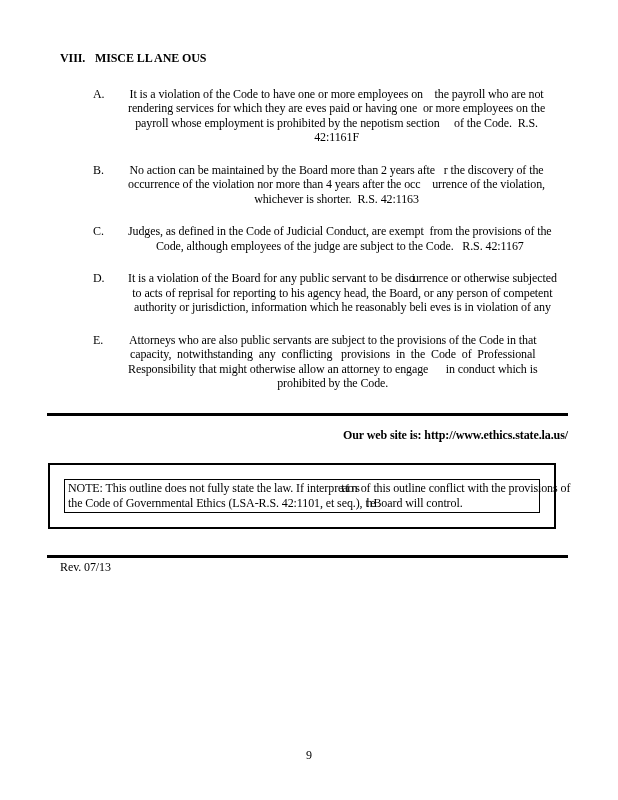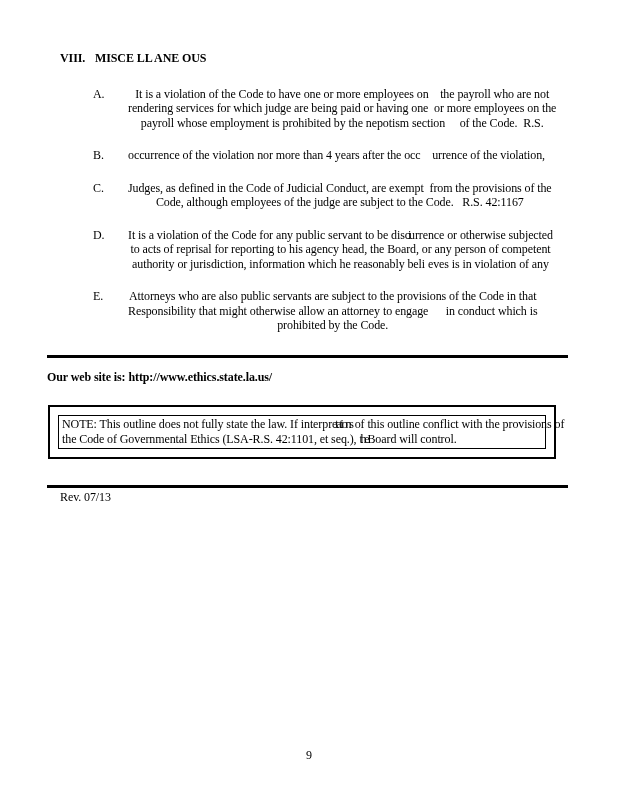--- a/index.html
+++ b/index.html
@@ -23,31 +23,31 @@
   .item { display: flex; margin-left: 33px; margin-bottom: 18px; }
   .item-label { width: 35px; flex: none; }
   .item-lines { flex: none; text-align: center; }
   .line { white-space: pre; }
   .squish { letter-spacing: -2.2px; }
   .rule { background: #000; margin-left: -13px; width: 521px; }
   .rule-thick { height: 3px; margin-top: 22px; }
   .rule-thin  { height: 3px; margin-top: 26px; }
   .website {
     font-weight: bold;
-    text-align: left;
+    text-align: right;
     margin-top: 12px;
     margin-left: -13px;
     width: 521px;
   }
   .note-outer {
     margin-top: 21px;
     margin-left: -12px;
     width: 508px;
     border: 2px solid #000;
-    padding: 8px;
+    padding: 14px;
     box-sizing: border-box;
   }
   .note-inner { border: 1px solid #000; padding: 1px 0 2px 3px; overflow: visible; }
   .rev { margin-top: 2px; }
   .page-number {
     position: absolute;
     top: 748px;
     left: 0;
     width: 618px;
     text-align: center;
@@ -61,49 +61,53 @@
   <div class="heading">
     <span class="h-num">VIII.</span>
     <span class="h-title">MISCE LL ANE OUS</span>
   </div>
 
   <div id="items">
       <div class="item">
         <span class="item-label">A.</span>
         <div class="item-lines">
           <div class="line"><span>It is a violation of the Code to have one or more employees on    the payroll who are not</span></div>
-          <div class="line"><span>rendering services for which judge are being paid or having one  or more employees on the</span></div>
+          <div class="line"><span>rendering services for which they are eves paid or having one  or more employees on the</span></div>
           <div class="line"><span>payroll whose employment is prohibited by the nepotism section     of the Code.  R.S.</span></div>
+          <div class="line"><span>42:1161F</span></div>
         </div>
       </div>
       <div class="item">
         <span class="item-label">B.</span>
         <div class="item-lines">
+          <div class="line"><span>No action can be maintained by the Board more than 2 years afte   r the discovery of the</span></div>
           <div class="line"><span>occurrence of the violation nor more than 4 years after the occ    urrence of the violation,</span></div>
+          <div class="line"><span>whichever is shorter.  R.S. 42:1163</span></div>
         </div>
       </div>
       <div class="item">
         <span class="item-label">C.</span>
         <div class="item-lines">
           <div class="line"><span>Judges, as defined in the Code of Judicial Conduct, are exempt  from the provisions of the</span></div>
           <div class="line"><span>Code, although employees of the judge are subject to the Code.   R.S. 42:1167</span></div>
         </div>
       </div>
       <div class="item">
         <span class="item-label">D.</span>
         <div class="item-lines">
-          <div class="line"><span>It is a violation of the Code for any public servant to be dis</span><span class="squish">ci</span><span>urrence or otherwise subjected</span></div>
+          <div class="line"><span>It is a violation of the Board for any public servant to be dis</span><span class="squish">ci</span><span>urrence or otherwise subjected</span></div>
           <div class="line"><span>to acts of reprisal for reporting to his agency head, the Board, or any person of competent</span></div>
           <div class="line"><span>authority or jurisdiction, information which he reasonably beli eves is in violation of any</span></div>
         </div>
       </div>
       <div class="item">
         <span class="item-label">E.</span>
         <div class="item-lines">
           <div class="line"><span>Attorneys who are also public servants are subject to the provisions of the Code in that</span></div>
+          <div class="line"><span>capacity,  notwithstanding  any  conflicting   provisions  in  the  Code  of  Professional</span></div>
           <div class="line"><span>Responsibility that might otherwise allow an attorney to engage      in conduct which is</span></div>
           <div class="line"><span>prohibited by the Code.</span></div>
         </div>
       </div>
     </div>
 
   <div class="rule rule-thick"></div>
 
   <div class="website">Our web site is: http://www.ethics.state.la.us/</div>
 

